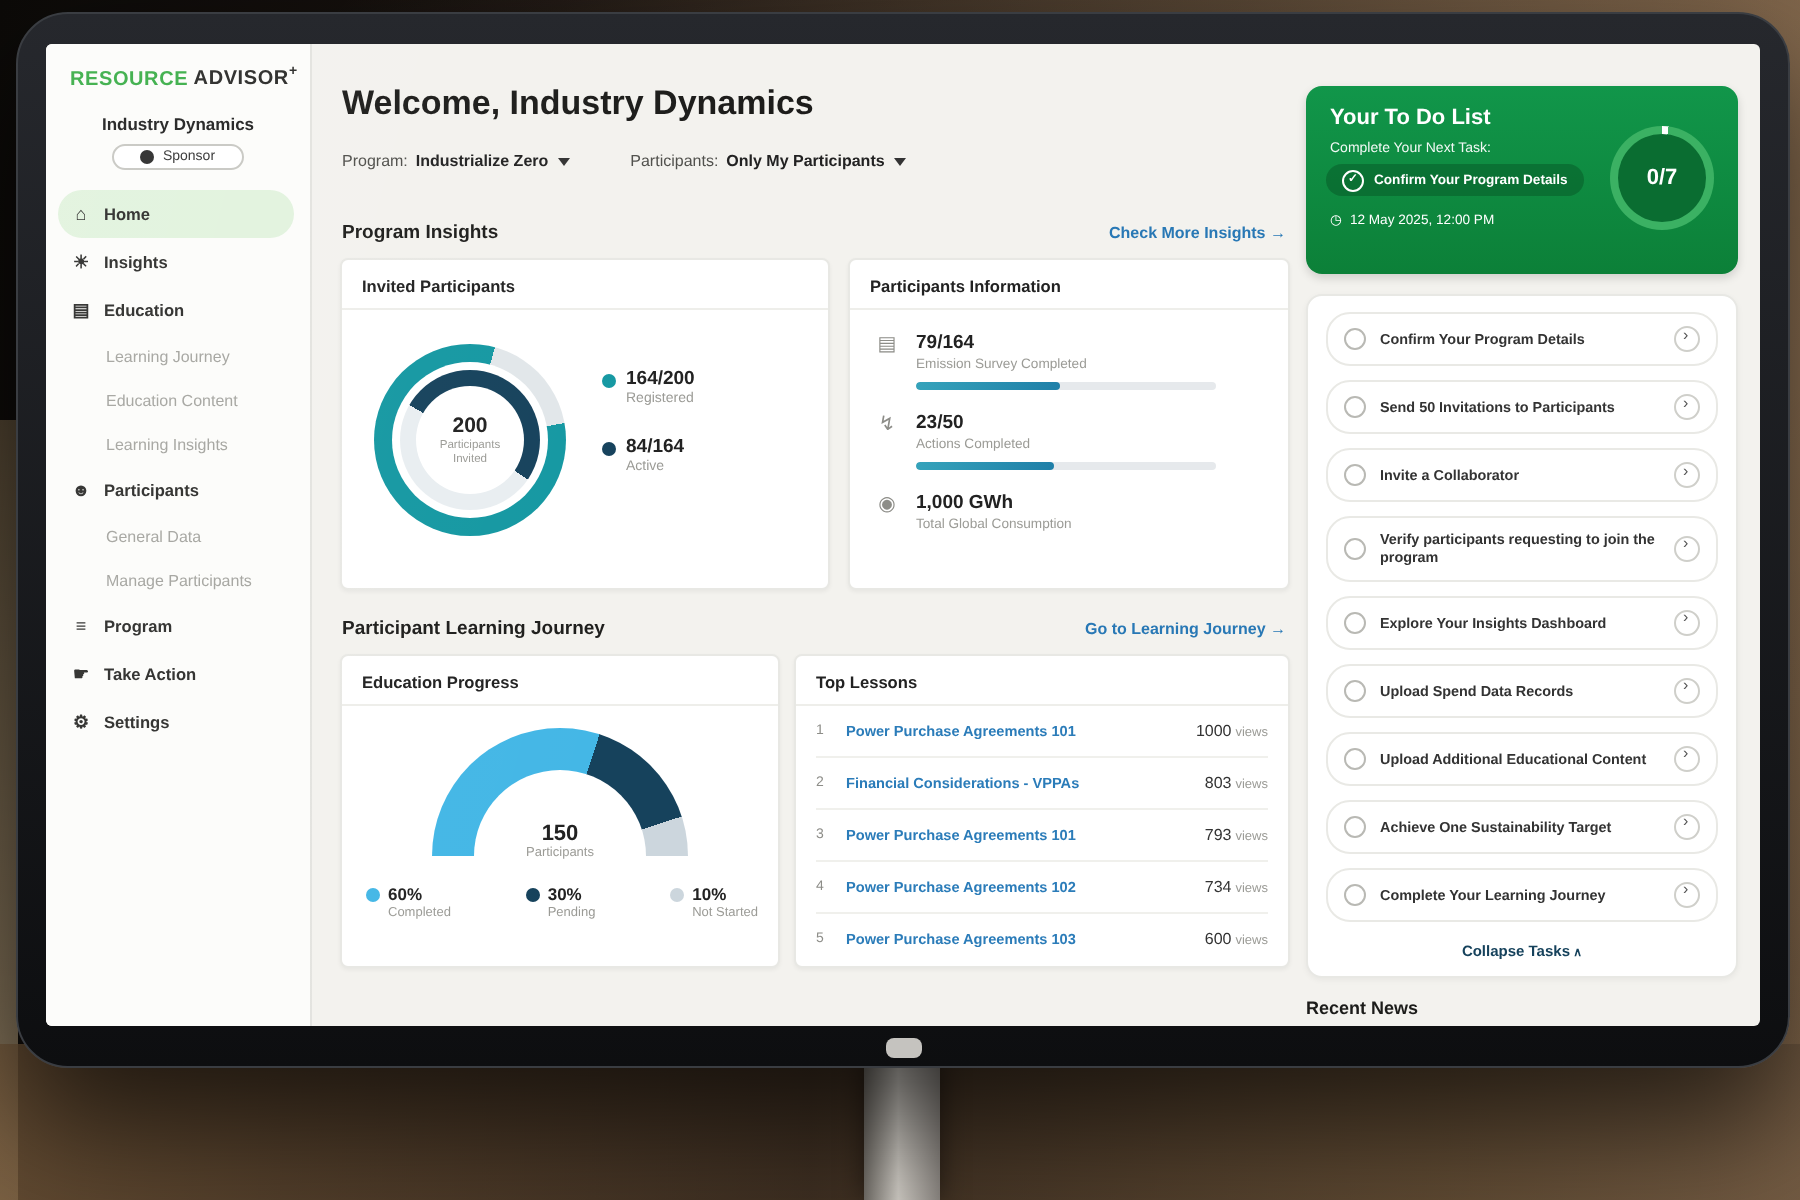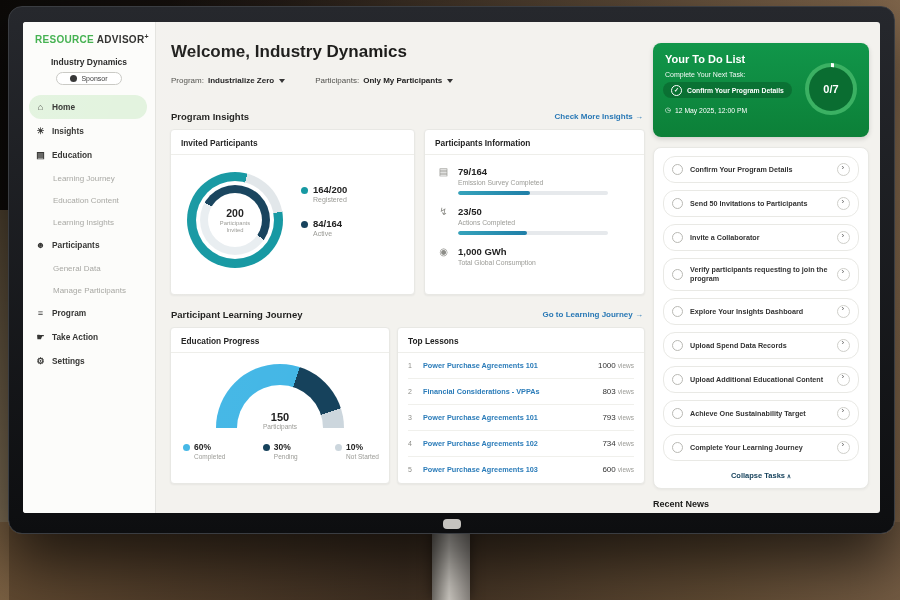--- a/index.html
+++ b/index.html
@@ -7,21 +7,21 @@
   .scene{position:relative;width:900px;height:600px;overflow:hidden;
     background:
       radial-gradient(ellipse at 88% 28%, rgba(196,156,114,.38), transparent 62%),
       radial-gradient(ellipse at 70% 90%, rgba(150,115,80,.35), transparent 55%),
       linear-gradient(100deg,#0c0a08 0%,#191310 28%,#3e3226 62%,#6c5640 88%,#84694d 100%);}
   .window-strip{position:absolute;left:0;top:210px;width:9px;height:390px;background:linear-gradient(#6b5a41,#c4ad88);opacity:.7;}
   .desk{position:absolute;left:0;bottom:0;width:100%;height:78px;
     background:linear-gradient(90deg,#74583a 0%,#3c2d20 45%,#5a462f 80%,#6e5740 100%);opacity:.8;}
   .stand-neck{position:absolute;left:432px;top:528px;width:38px;height:72px;
     background:linear-gradient(90deg,#6f6b65,#cfcbc4 45%,#8b8681);box-shadow:0 0 14px rgba(0,0,0,.5);}
-  .monitor{position:absolute;left:8px;top:6px;width:885px;height:526px;border-radius:14px;
+  .monitor{position:absolute;left:8px;top:6px;width:885px;height:526px;border-radius:26px;
     background:linear-gradient(#26282d,#0d0e10);border:1px solid #3a3d42;
     box-shadow:0 28px 60px rgba(0,0,0,.65);}
   .bezel-logo{position:absolute;left:50%;bottom:4px;transform:translateX(-50%);width:18px;height:10px;border-radius:4px;background:#d9d7d3;opacity:.9;}
 
   .screen{position:absolute;left:14px;top:15px;width:857px;height:491px;background:#f3f2ee;border-radius:3px;overflow:hidden;}
   .screen::after{content:"";position:absolute;inset:0;pointer-events:none;
     background:linear-gradient(105deg,rgba(255,255,255,.06),transparent 38%);}
 
   
   .sidebar{position:absolute;left:0;top:0;bottom:0;width:132px;background:#fcfcfa;border-right:1px solid #e3e3df;}

